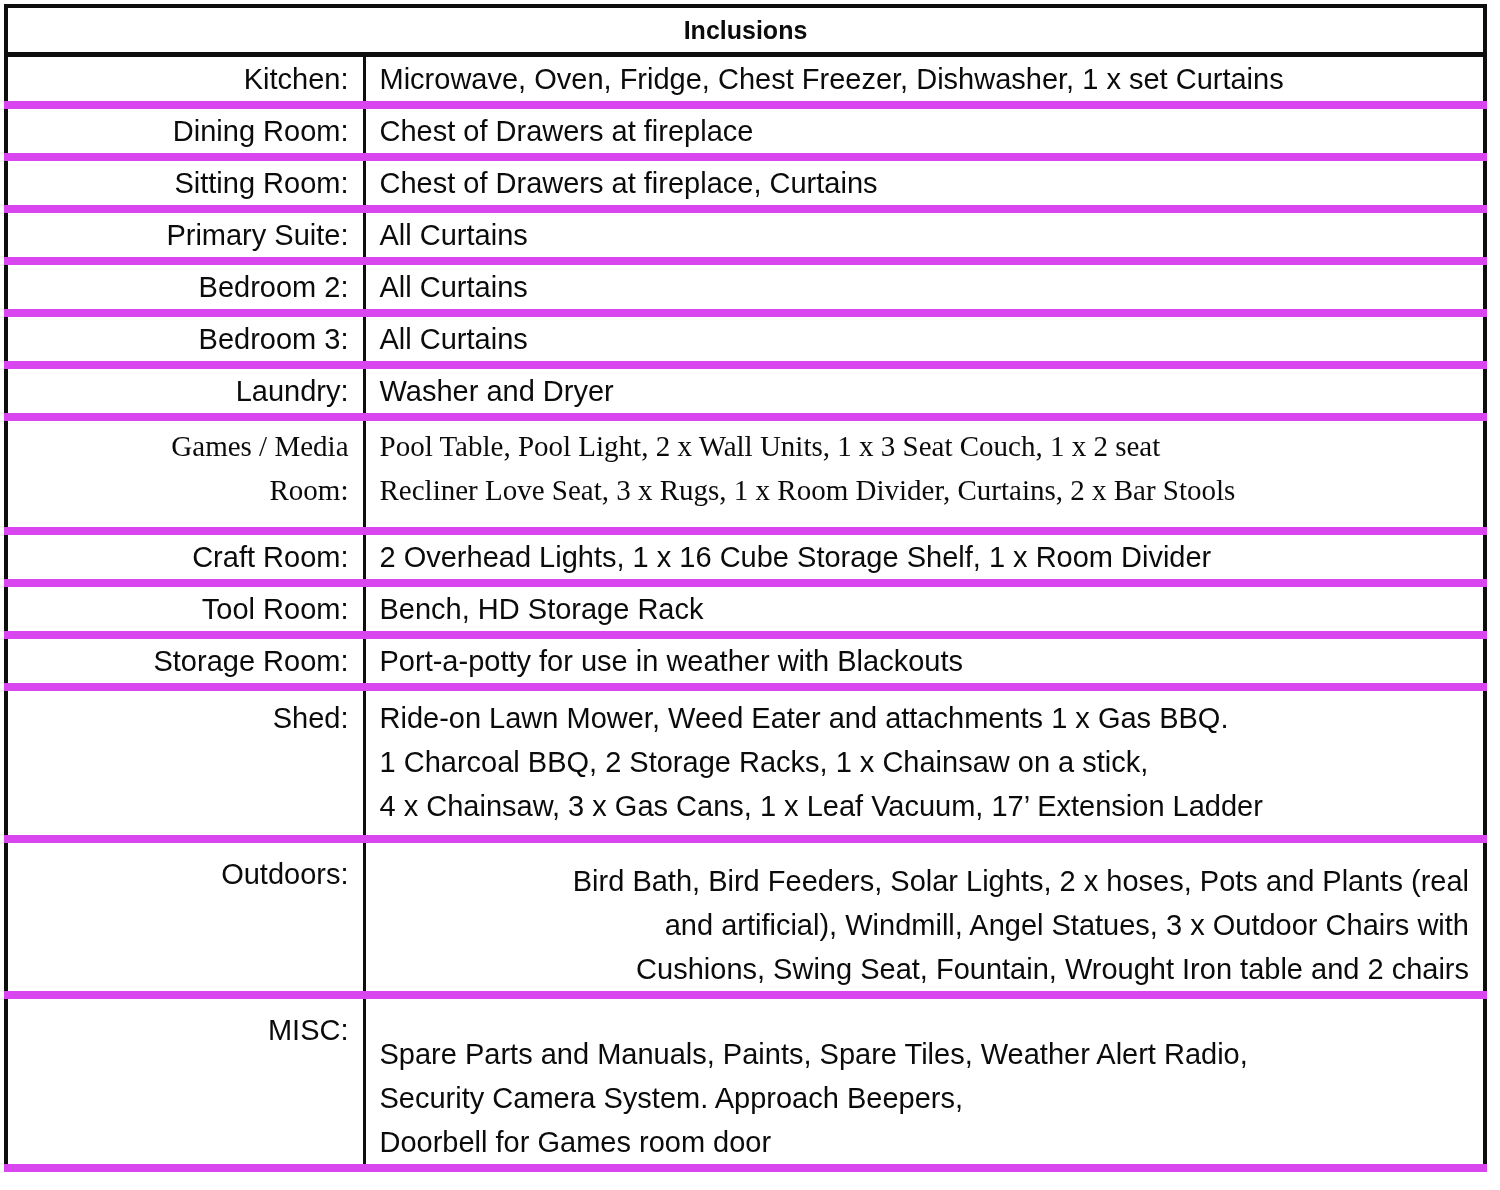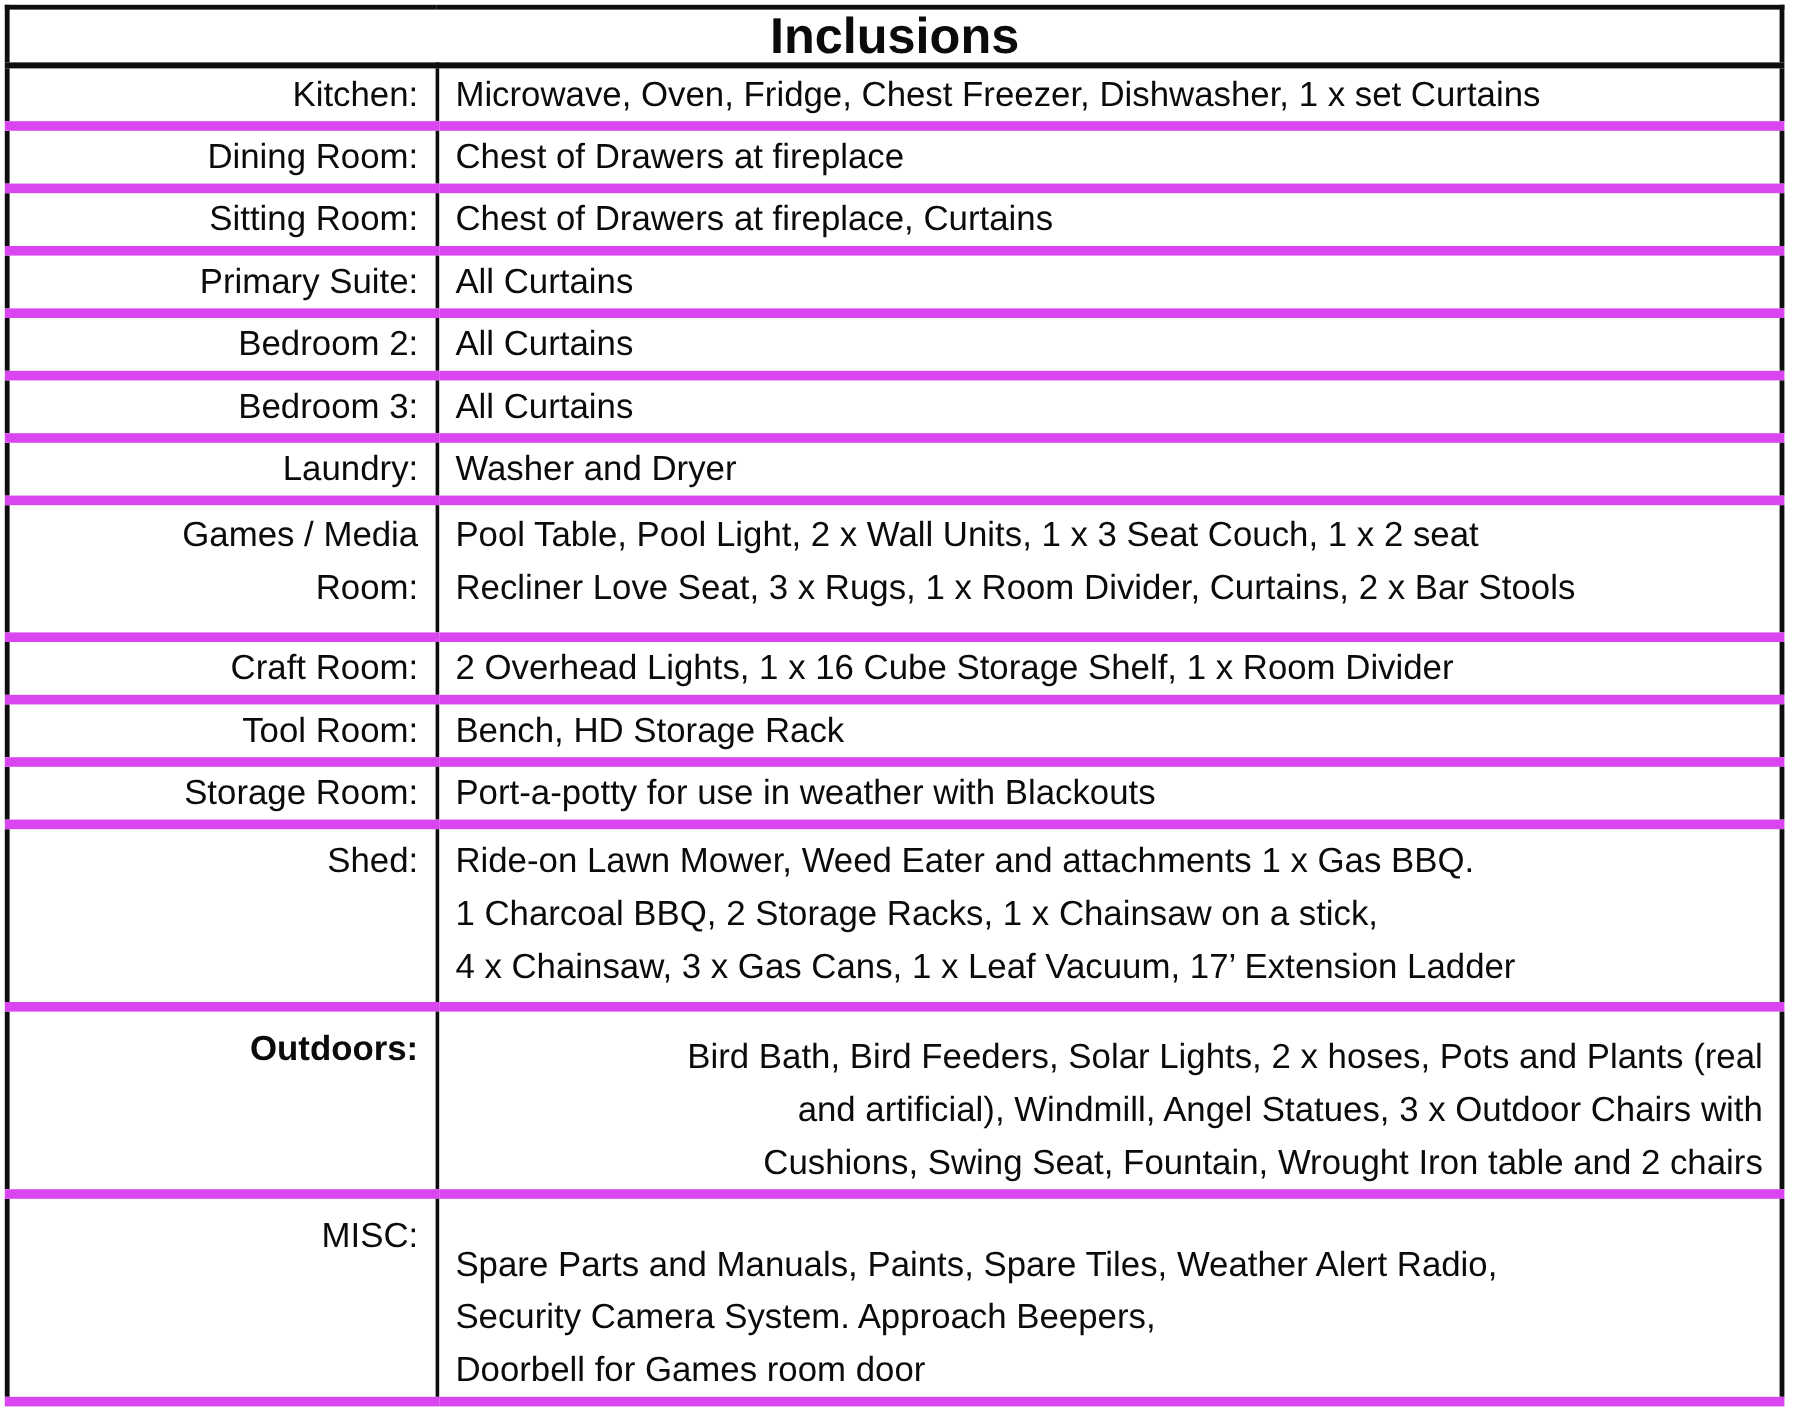--- a/index.html
+++ b/index.html
@@ -24,21 +24,21 @@
     border-bottom-width: 6px;
     font-family: "Liberation Sans", sans-serif;
     font-size: 29px;
     line-height: 44px;
     color: #0b0b0b;
   }
   col.c-label { width: 358px; }
   th.title-cell {
     height: 42px;
     padding: 0;
-    font-size: 42px;
+    font-size: 25px;
     font-weight: 700;
     text-align: center;
     border-bottom: 5px solid #0e0e0e;
   }
   td {
     border-bottom: 8px solid #d946ef;
     padding: 0 14px;
     white-space: pre-line;
     overflow: hidden;
   }
@@ -46,26 +46,26 @@
     text-align: right;
     border-right: 3px solid #0e0e0e;
     vertical-align: middle;
   }
   td.content {
     text-align: left;
     vertical-align: middle;
   }
   tr.single { height: 50px; }
   tr.games { height: 114px; }
-  tr.games td { vertical-align: top; padding-top: 3px; }
+  tr.games td { vertical-align: top; padding-top: 3px; font-family: Liberation Serif, serif; }
   tr.shed { height: 152px; }
   tr.shed td { vertical-align: top; padding-top: 5px; }
   tr.outdoors { height: 153px; }
   tr.outdoors td { vertical-align: top; }
-  tr.outdoors td.label { padding-top: 9px; font-weight: bold; }
+  tr.outdoors td.label { padding-top: 9px; }
   tr.outdoors td.content { padding-top: 16px; text-align: right; }
   tr.misc { height: 155px; }
   tr.misc td { vertical-align: top; }
   tr.misc td.label { padding-top: 9px; }
   tr.misc td.content { padding-top: 33px; }
 </style>
 </head>
 <body>
 
 <div class="page">

